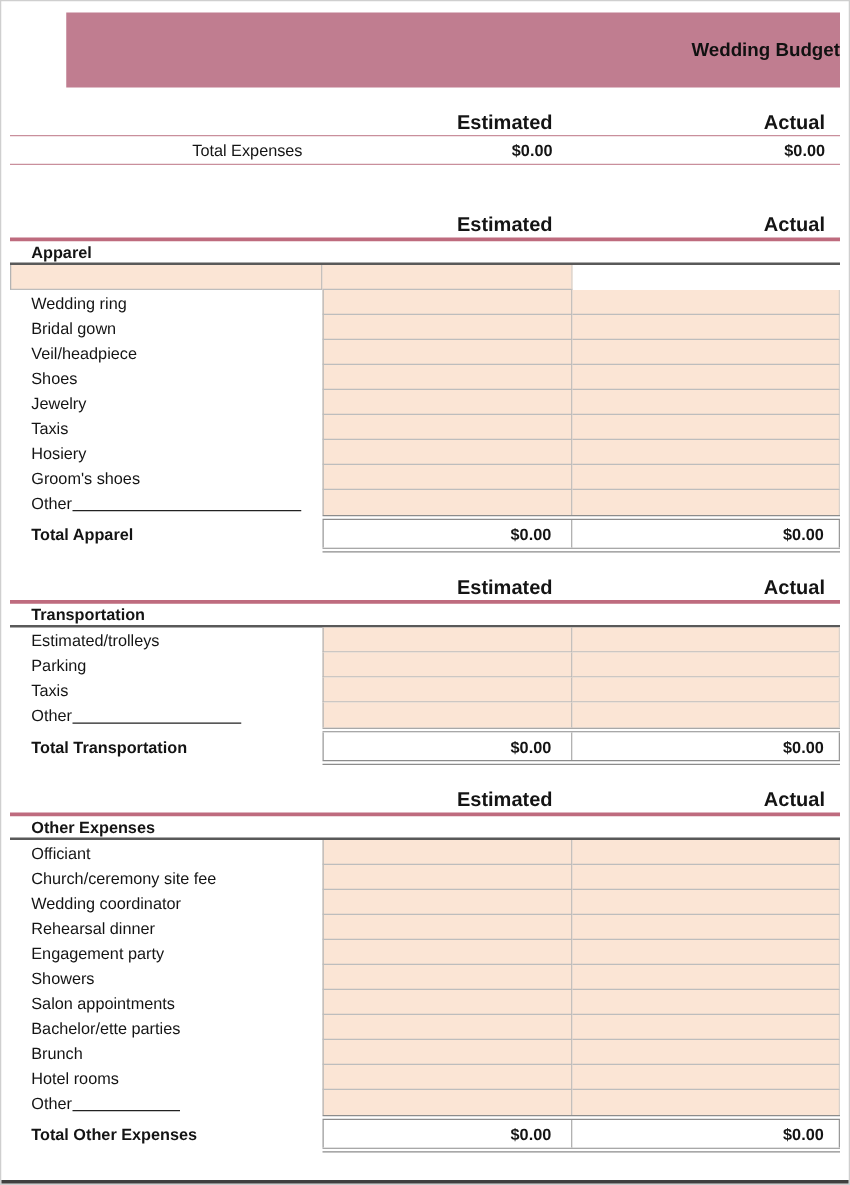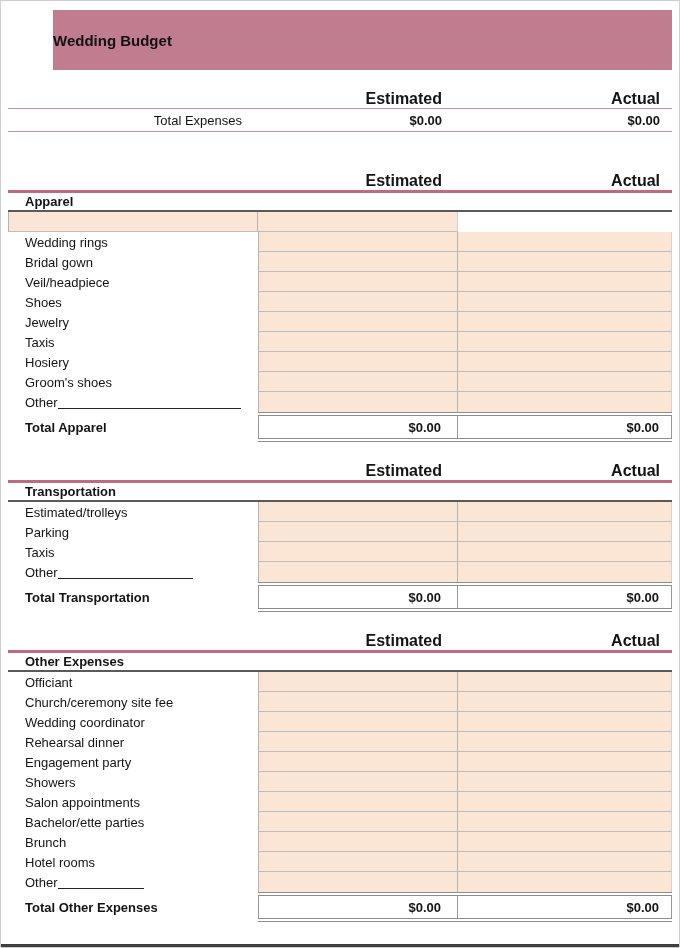--- a/index.html
+++ b/index.html
@@ -3,21 +3,21 @@
 <meta charset="utf-8">
 <style>
   html,body{margin:0;padding:0;background:#fff;}
   .page{
     width:680px;height:948px;box-sizing:border-box;position:relative;
     border:1px solid #cfcfcf;padding:0 7px;background:#fff;overflow:hidden;
     font-family:"Liberation Sans", sans-serif;color:#141414;
   }
   .title-bar{
     margin-top:9px;height:60px;background:var(--header-bg,#C07D90);
-    display:flex;align-items:center;justify-content:flex-start;
+    display:flex;align-items:center;justify-content:flex-end;
     font-size:15px;font-weight:bold;color:#111;margin-left:45px;
   }
   .row{display:grid;grid-template-columns:250px 200px 214px;}
   .ch{font-weight:bold;font-size:16px;display:flex;align-items:flex-end;justify-content:flex-end;padding-bottom:2px;}
   .ch.est{padding-right:16px;}
   .ch.act{padding-right:12px;}
   
   .summary{margin-top:20px;}
   .summary .colhead{height:18px;border-bottom:1px solid var(--summary-rule,#C98F9C);}
   .sum-row{height:22px;border-bottom:1px solid var(--summary-rule,#C98F9C);align-items:center;}
@@ -80,21 +80,21 @@
       <div class="ch est">Estimated</div>
       <div class="ch act">Actual</div>
     </div>
     <div class="sec-title">Apparel</div>
     <div class="row item-row">
       <div class="cell est"></div>
       <div class="cell act"></div>
     </div>
         <div class="row item-row">
       <div class="item-label">
-            <span>Wedding rings</span>
+            <span>Wedding ring</span>
           </div>
       <div class="cell est"></div>
       <div class="cell act"></div>
     </div>
         <div class="row item-row">
       <div class="item-label">
             <span>Bridal gown</span>
           </div>
       <div class="cell est"></div>
       <div class="cell act"></div>

